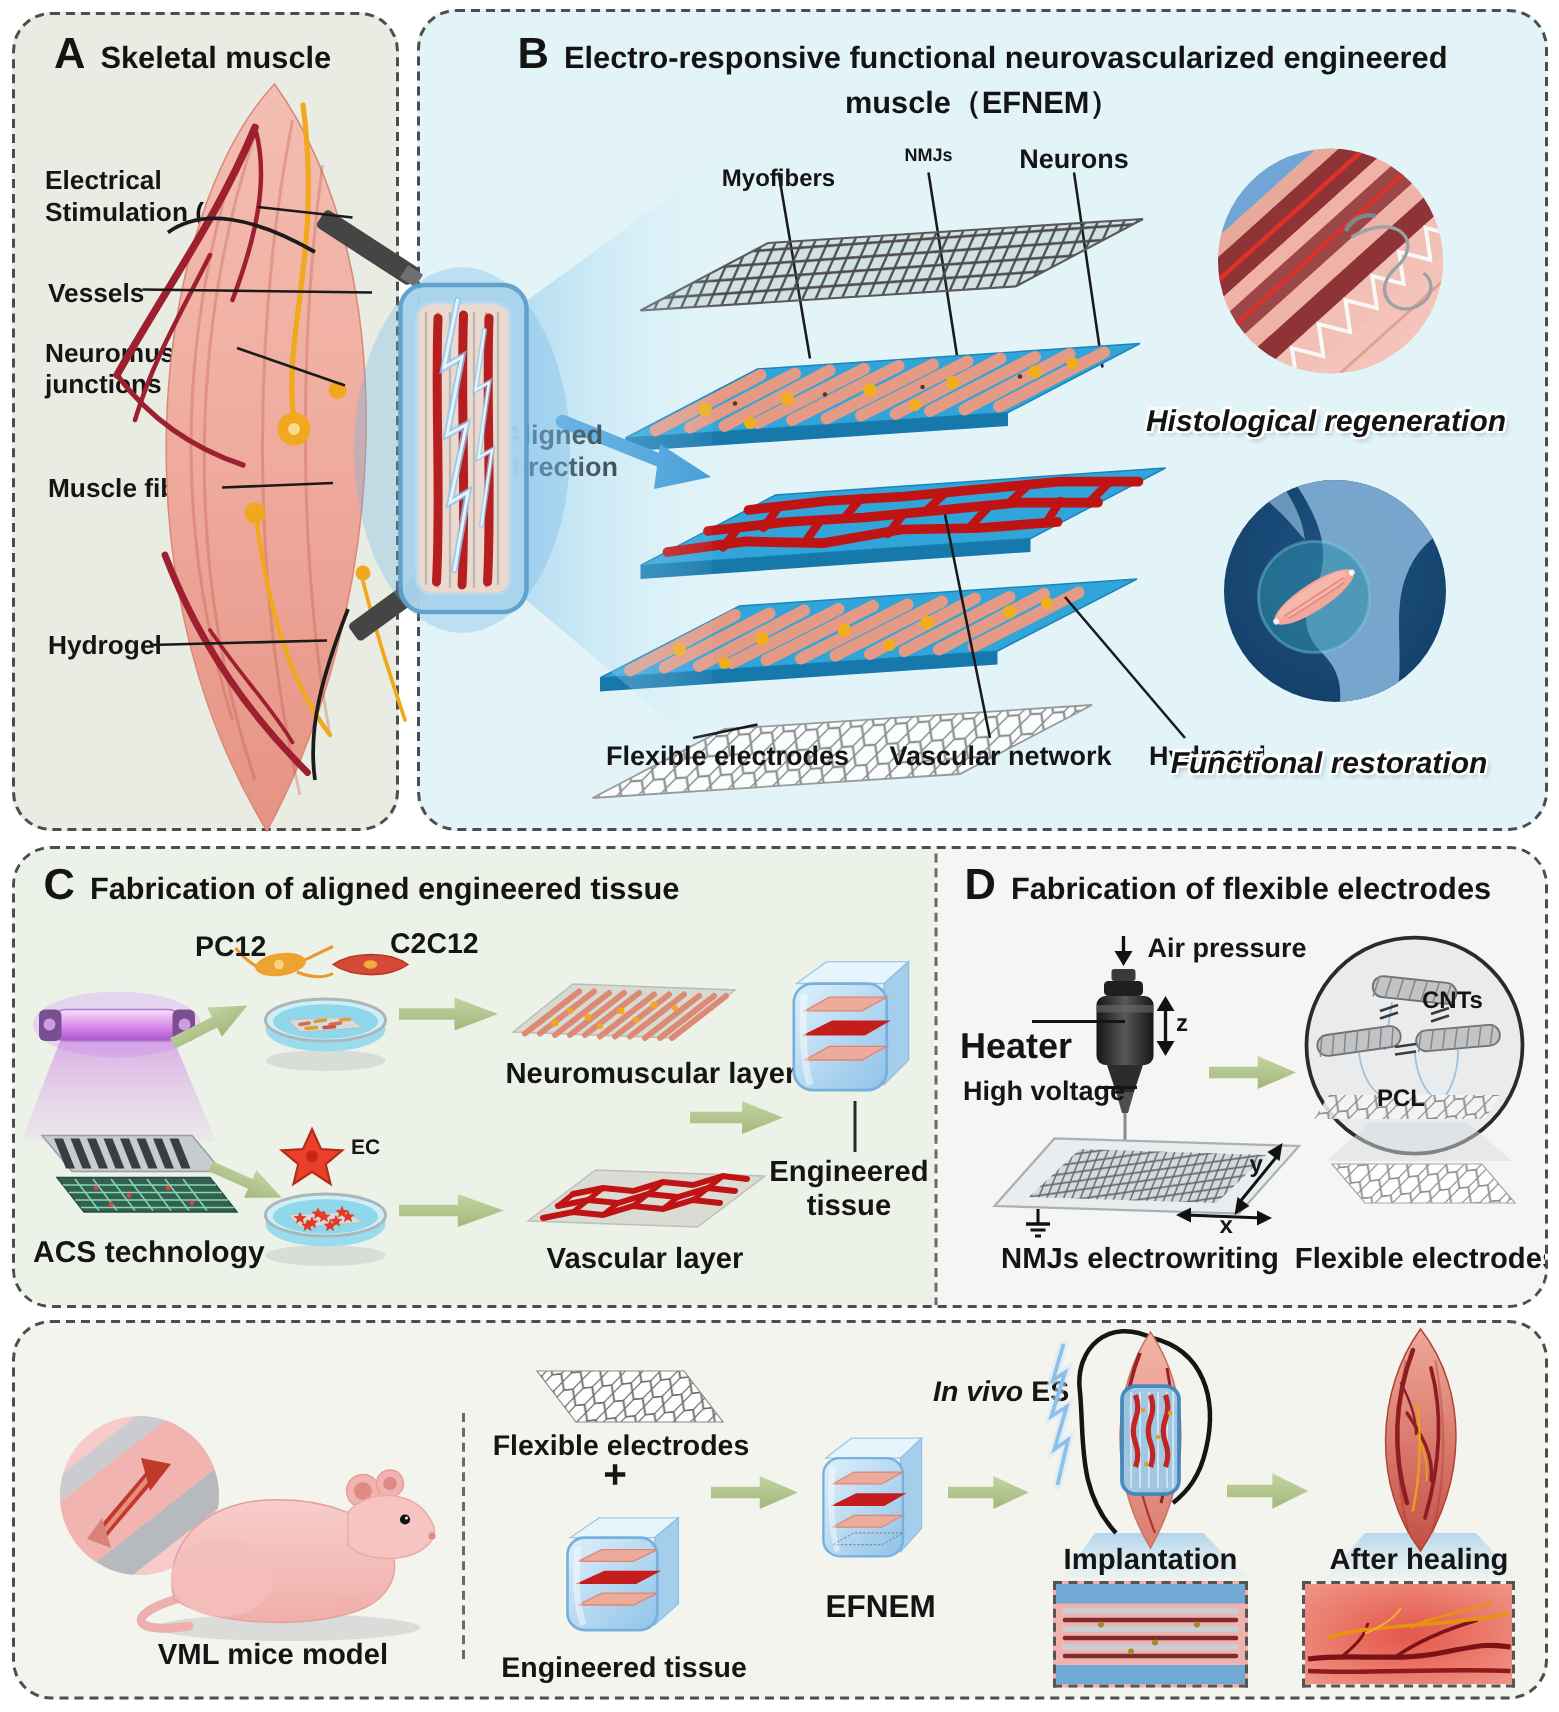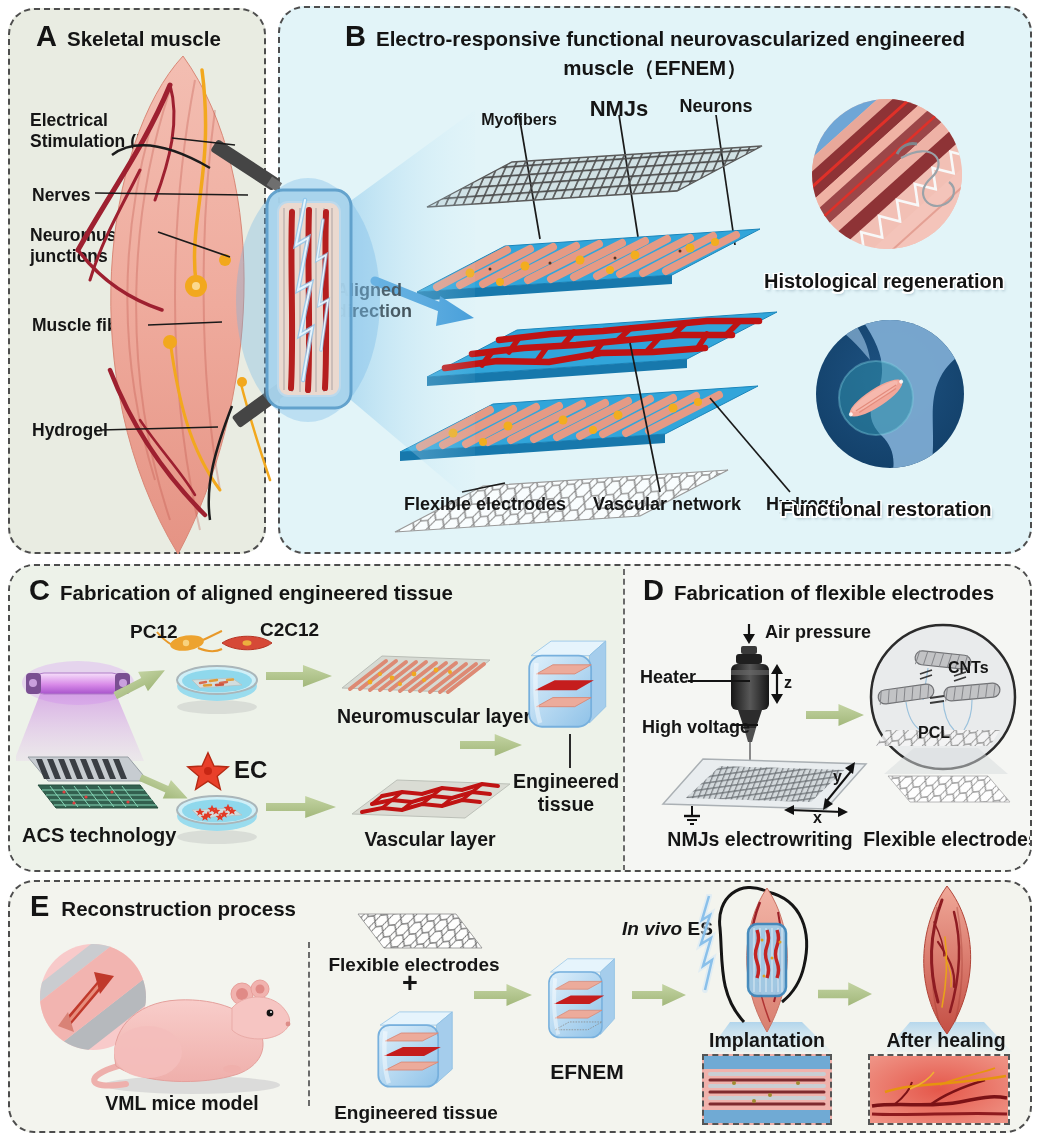--- a/index.html
+++ b/index.html
@@ -4,54 +4,54 @@
 <style>
   html,body{margin:0;padding:0;background:#fff}
   body{font-family:"Liberation Sans",sans-serif;font-weight:bold;color:#141414}
   #fig{position:relative;width:1039px;height:1141px;background:#fff;overflow:hidden}
   .abs{position:absolute}
   .panel{position:absolute;border:2.6px dashed #4d4d4d;border-radius:26px;box-sizing:border-box;overflow:hidden}
   .lb{position:absolute;font-size:17.5px;line-height:1.18;color:#151515;font-weight:bold}
   .ctr{transform:translateX(-50%);white-space:nowrap;text-align:center}
   .letter{font-size:29px;font-weight:bold}
   .pt{font-size:20.5px;font-weight:bold}
-  .cap{position:absolute;font-size:20px;font-weight:bold;white-space:nowrap;transform:translateX(-50%);
+  .cap{position:absolute;font-style:italic;font-size:20px;font-weight:bold;white-space:nowrap;transform:translateX(-50%);
        text-shadow:-1.5px -1.5px 0 #fff,1.5px -1.5px 0 #fff,-1.5px 1.5px 0 #fff,1.5px 1.5px 0 #fff,2px 3px 3px rgba(100,130,150,.45)}
   .garrow{position:absolute;background:linear-gradient(180deg,#c6d6a6 0%,#9fb577 100%);
           clip-path:polygon(0 35%,56% 35%,56% 8%,100% 50%,56% 92%,56% 65%,0 65%)}
   .hline{position:absolute;height:2px;background:#141414}
   .vline{position:absolute;width:2px;background:#2a2a2a}
   .vdash{position:absolute;width:0;border-left:2.5px dashed #6a6a6a}
   .inset{position:absolute;border:2px dashed #555;box-sizing:border-box;overflow:hidden}
   svg{display:block}
 </style>
 </head>
 <body>
 
 <div id="fig">
 
   <div class="panel" style="left:8px;top:8px;width:258px;height:546px;background:#e9ece2">
     <div class="abs" style="left:26px;top:10px">
       <span class="letter">A</span><span class="pt" style="margin-left:10px">Skeletal muscle</span>
     </div>
     <div class="lb" style="left:20px;top:100px;width:158px">Electrical Stimulation (ES)</div>
-    <div class="lb" style="left:22px;top:175px">Nerves</div>
+    <div class="lb" style="left:22px;top:175px">Vessels</div>
     <div class="lb" style="left:20px;top:215px;width:160px">Neuromuscular junctions (NMJs)</div>
     <div class="lb" style="left:22px;top:305px">Muscle fibers</div>
     <div class="lb" style="left:22px;top:410px">Hydrogel</div>
   </div>
 
   <div class="panel" style="left:278px;top:6px;width:754px;height:548px;background:#e2f4f8">
     <div class="abs" style="left:0;right:0;top:12px;text-align:center">
       <span class="letter">B</span><span class="pt" style="margin-left:10px">Electro-responsive functional neurovascularized engineered</span>
     </div>
     <div class="abs pt" style="left:0;right:0;top:46px;text-align:center">muscle（EFNEM）</div>
 
     <div class="lb ctr" style="left:239px;top:103px;font-size:16px">Myofibers</div>
-    <div class="lb ctr" style="left:339px;top:88px;font-size:22px">NMJs</div>
+    <div class="lb ctr" style="left:339px;top:88px;font-size:12px">NMJs</div>
     <div class="lb ctr" style="left:436px;top:88px;font-size:18px">Neurons</div>
 
     <svg class="abs" style="left:90px;top:85px" width="470" height="465" viewBox="-20 0 470 465">
       <defs>
         <pattern id="pgD" width="9" height="9" patternUnits="userSpaceOnUse" patternTransform="rotate(-4) skewX(-28)">
           <line x1="0" y1="1" x2="9" y2="1" stroke="#4b4b4b" stroke-width="1.7"></line>
             <line x1="1" y1="0" x2="1" y2="9" stroke="#4b4b4b" stroke-width="1.7"></line>
         </pattern>
         <pattern id="phx" width="15" height="13" patternUnits="userSpaceOnUse" patternTransform="rotate(-4) skewX(-28)">
           <path d="M4,0 L11,0 L15,6.5 L11,13 L4,13 L0,6.5 Z" stroke="#8e8e8e" stroke-width="1.3" fill="none"></path>
@@ -441,21 +441,21 @@
       </g>
     </svg>
 
     <svg class="abs" style="left:176px;top:184px" width="44" height="44" viewBox="0 0 44 44">
       <defs>
           <path id="ste" d="M0,-4.2 L1.3,-1.3 L4.4,-1.1 L2,0.9 L2.7,3.8 L0,2 L-2.7,3.8 L-2,0.9 L-4.4,-1.1 L-1.3,-1.3 Z"></path>
         </defs>
       <use href="#ste" transform="translate(22,22) scale(4.6)" fill="#e8402a" stroke="#b52a14" stroke-width=".3"></use>
       <circle cx="22" cy="21" r="4" fill="#c72614"></circle>
     </svg>
-    <div class="lb" style="left:224px;top:190px;font-size:24px">EC</div>
+    <div class="lb" style="left:224px;top:190px;font-size:14px">EC</div>
 
     <svg class="abs" style="left:330px;top:78px" width="155" height="58" viewBox="0 0 155 58">
       <polygon points="2,44 110,48 150,16 42,12" fill="#d6dad3" stroke="#b9bdb6"></polygon>
       <g stroke="#dd8a74" stroke-width="4" stroke-linecap="round">
         <line x1="10" y1="45" x2="46" y2="17"></line>
           <line x1="20" y1="45" x2="56" y2="17"></line>
           <line x1="30" y1="46" x2="66" y2="18"></line>
         <line x1="40" y1="46" x2="76" y2="18"></line>
           <line x1="50" y1="46" x2="86" y2="18"></line>
           <line x1="60" y1="47" x2="96" y2="19"></line>
@@ -543,21 +543,21 @@
       <rect x="3" y="60" width="38" height="5" fill="#6a6a6a" opacity=".6"></rect>
       <polygon points="10,100 34,100 28,118 16,118" fill="#2c2c2c"></polygon>
       <polygon points="16,118 28,118 24,132 20,132" fill="#4e4e4e"></polygon>
       <line x1="22" y1="132" x2="22" y2="150" stroke="#8a8a8a" stroke-width="2"></line>
       <line x1="22" y1="150" x2="22" y2="181" stroke="#9aa0a4" stroke-width="1.2"></line>
       <line x1="49" y1="60" x2="49" y2="88" stroke="#111" stroke-width="2.2"></line>
       <polygon points="49,54 43,64 55,64" fill="#111"></polygon>
         <polygon points="49,94 43,84 55,84" fill="#111"></polygon>
     </svg>
     <div class="lb" style="left:755px;top:56px;font-size:18px">Air pressure</div>
-    <div class="lb" style="left:630px;top:101px;font-size:18px">Heater</div>
+    <div class="lb" style="left:630px;top:118px;font-size:24px">Heater</div>
     <div class="hline" style="left:678px;top:114px;width:62px"></div>
     <div class="lb" style="left:774px;top:108px;font-size:16px">z</div>
     <div class="lb" style="left:632px;top:151px;font-size:18px">High voltage</div>
     <div class="hline" style="left:722px;top:158px;width:26px"></div>
 
     <svg class="abs" style="left:638px;top:188px" width="235" height="85" viewBox="0 0 235 85">
       <defs>
           <pattern id="pgS" width="6" height="6" patternUnits="userSpaceOnUse" patternTransform="rotate(-8) skewX(-30)">
         <line x1="0" y1=".8" x2="6" y2=".8" stroke="#62676b" stroke-width="1.1"></line>
             <line x1=".8" y1="0" x2=".8" y2="6" stroke="#62676b" stroke-width="1.1"></line>
@@ -624,23 +624,20 @@
       </pattern>
         </defs>
       <polygon points="48,0 112,0 142,26 18,26" fill="#d7dbde" opacity=".5"></polygon>
       <polygon points="22,28 122,28 144,54 44,54" fill="rgba(255,255,255,.9)"></polygon>
       <polygon points="22,28 122,28 144,54 44,54" fill="url(#phxD2)" stroke="#a8a8a8" stroke-width=".8"></polygon>
     </svg>
     <div class="lb ctr" style="left:941px;top:262px;font-size:19.5px">Flexible electrodes</div>
   </div>
 
   <div class="panel" style="left:8px;top:880px;width:1024px;height:253px;background:#f3f4ee">
-    <div class="abs" style="left:20px;top:8px">
-      <span class="letter">E</span><span class="pt" style="margin-left:12px">Reconstruction process</span>
-    </div>
 
     <svg class="abs" style="left:26px;top:58px" width="114" height="114" viewBox="0 0 114 114">
       <defs>
           <clipPath id="wc">
             <circle cx="57" cy="57" r="53"></circle>
           </clipPath>
         </defs>
       <g clip-path="url(#wc)">
         <rect width="114" height="114" fill="#f8caca"></rect>
         <g transform="rotate(-38 57 57)">

